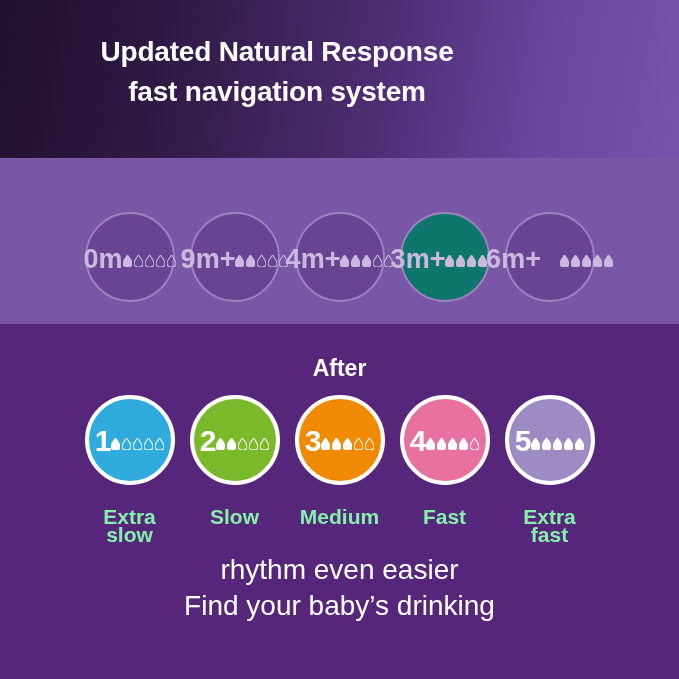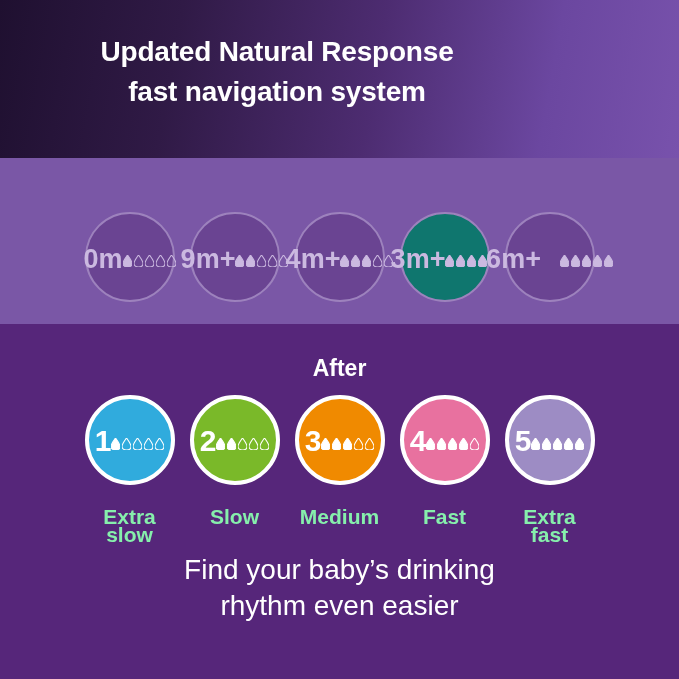--- a/index.html
+++ b/index.html
@@ -552,17 +552,17 @@
           </div>
           <div class="cell-label">
             <span class="lbl-line">Extra</span>
             <span class="lbl-line">fast</span>
           </div>
         </div>
       </div>
   </div>
 
   <div class="footer-text">
+    <span class="line">rhythm even easier</span>
     <span class="line">Find your baby’s drinking</span>
-    <span class="line">rhythm even easier</span>
   </div>
 
 </div>
 
 </body></html>

